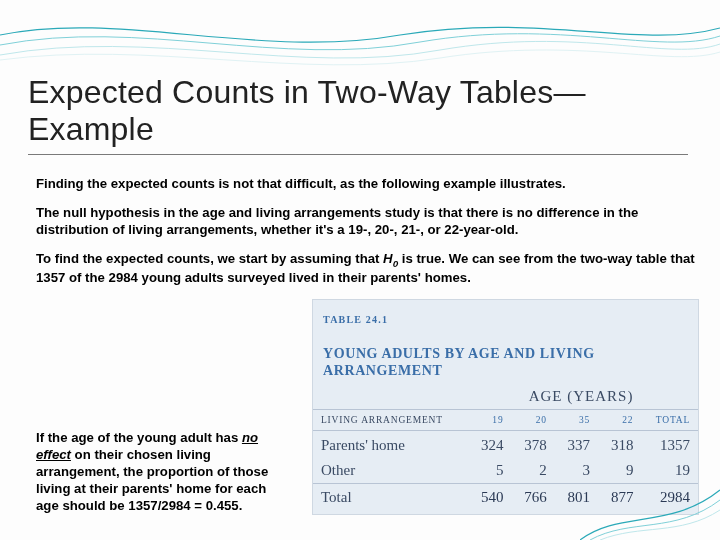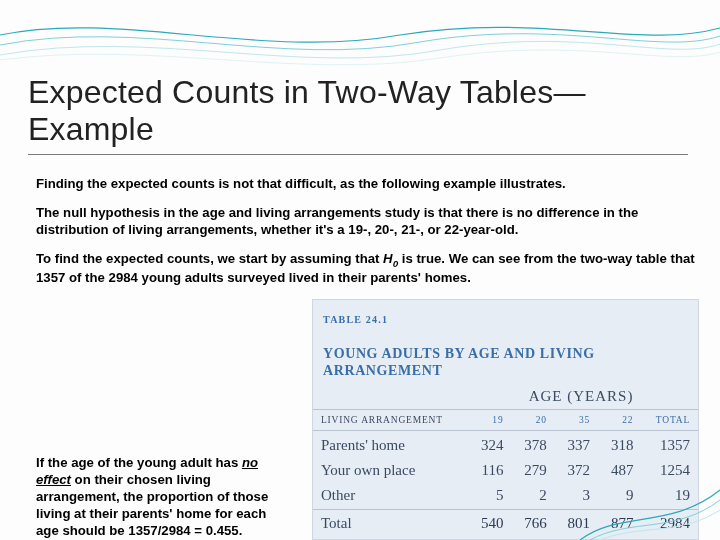--- a/index.html
+++ b/index.html
@@ -186,28 +186,20 @@
         <tbody id="tbody">
             <tr>
               <td class="rowhdr">Parents' home</td>
               <td>324</td>
               <td>378</td>
               <td>337</td>
               <td>318</td>
               <td>1357</td>
             </tr>
             <tr>
-              <td class="rowhdr">Your own place</td>
-              <td>116</td>
-              <td>279</td>
-              <td>372</td>
-              <td>487</td>
-              <td>1254</td>
-            </tr>
-            <tr>
               <td class="rowhdr">Other</td>
               <td>5</td>
               <td>2</td>
               <td>3</td>
               <td>9</td>
               <td>19</td>
             </tr>
             <tr class="tot-row">
               <td class="rowhdr">Total</td>
               <td>540</td>

